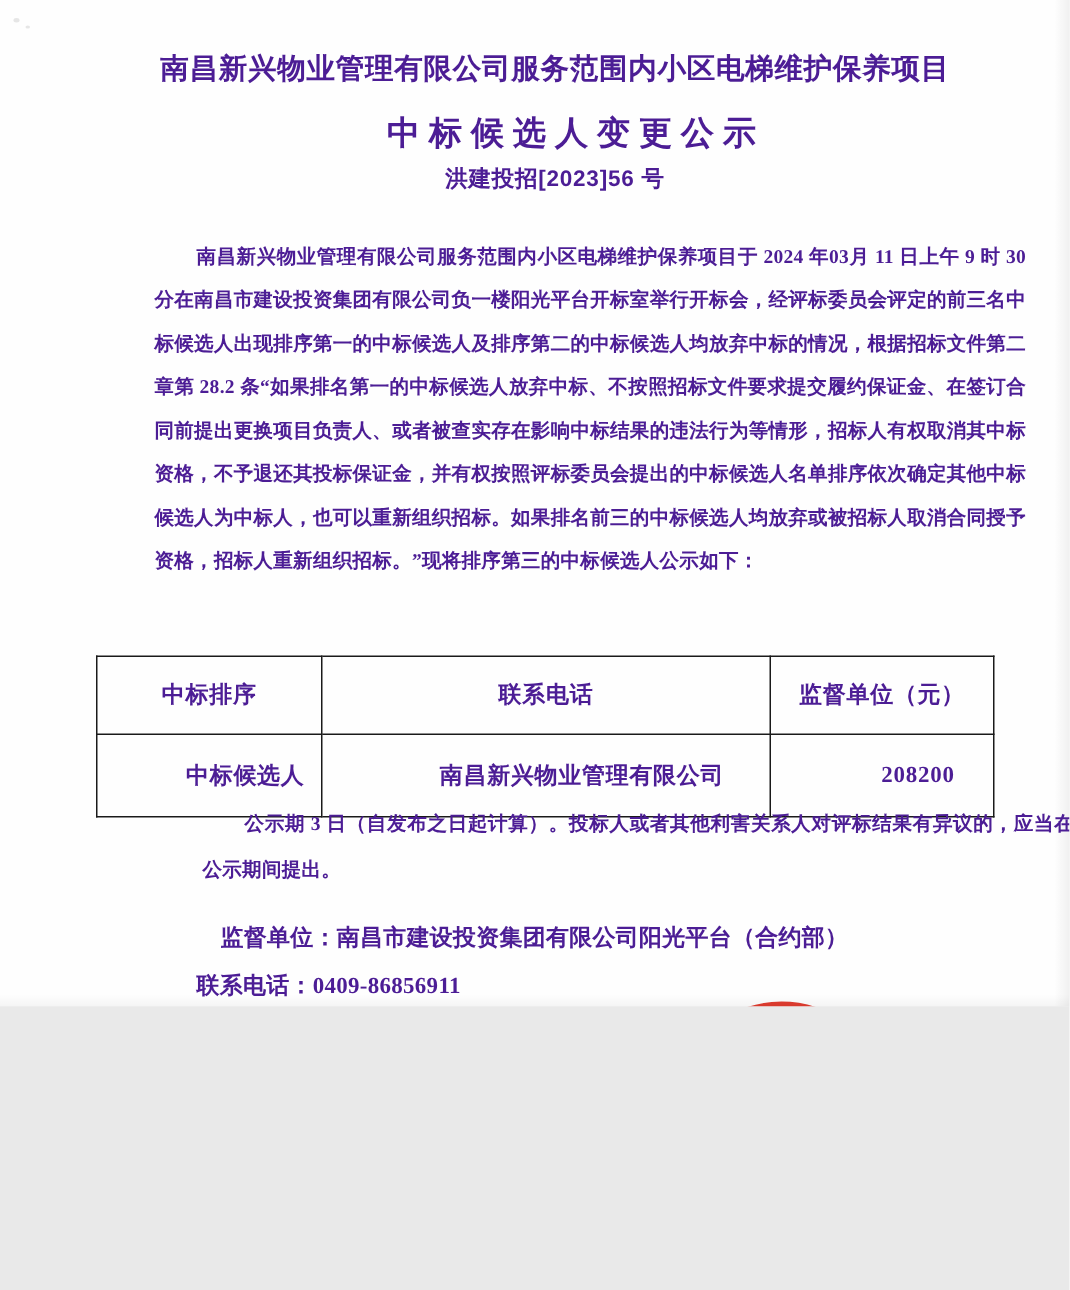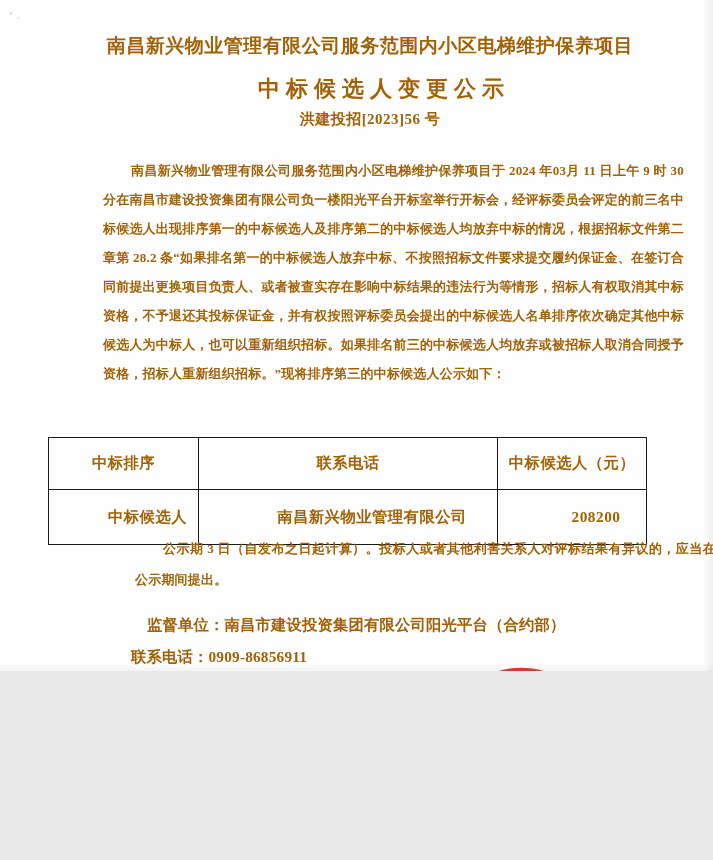--- a/index.html
+++ b/index.html
@@ -1,19 +1,19 @@
 <!DOCTYPE html>
 <html style="--seal-color: #df2b1d;"><head>
 <meta charset="utf-8">
 <style>
   html,body { margin:0; padding:0; }
   body { background:#e9e9e9; font-family:"Liberation Serif","DejaVu Serif",serif; }
   .page {
     position:relative; width:713px; height:671px; margin:0 auto;
-    background:#fefefe; overflow:hidden; color:#a16207;
+    background:#fefefe; overflow:hidden; color:#4c1d95;
   }
   
   .page::before{
     content:""; position:absolute; top:0; right:0; width:10px; height:100%;
     background:linear-gradient(to right, rgba(0,0,0,0), rgba(0,0,0,0.055));
     pointer-events:none;
   }
   .page::after{
     content:""; position:absolute; left:0; bottom:0; width:100%; height:8px;
     background:linear-gradient(to bottom, rgba(0,0,0,0), rgba(0,0,0,0.04));
@@ -26,37 +26,37 @@
     text-align:center; font-size:19px; font-weight:700; letter-spacing:0.5px;
   }
   .doc-subtitle{
     position:absolute; top:74px; left:30px; width:680px;
     text-align:center; font-size:22px; font-weight:700; letter-spacing:6px;
     transform:translateX(14px);
   }
   .doc-number{
     position:absolute; top:110px; left:30px; width:680px;
     text-align:center; font-size:15px; font-weight:700;
-    font-family:Liberation Serif, serif; letter-spacing:0.5px;
+    font-family:Liberation Sans, sans-serif; letter-spacing:0.5px;
   }
   .para{
     position:absolute; left:103px; width:581px;
     font-size:13px; font-weight:600; line-height:29px;
     text-align:justify; text-indent:28px; letter-spacing:0.2px;
   }
   .para-1{ top:143px; }
   .para-2{ top:520px; line-height:31px;margin-left:32px; }
   .info-line{
     position:absolute; left:131px; font-size:15.3px; font-weight:600; letter-spacing:0.2px;
   }
   .supervisor-line{ top:615px;margin-left:16px; }
   .phone-line{ top:647px; }
 
   .bid-table{
-    position:absolute; left:48px; top:437px; width:598px;
+    position:absolute; left:64px; top:437px; width:598px;
     border-collapse:collapse; table-layout:fixed;border-radius:24px;
   }
   .bid-table th, .bid-table td{
     border:1.6px solid #1a1a1a; text-align:center; vertical-align:middle;
     font-size:15.3px; padding:0; letter-spacing:0.5px;
   }
   .bid-table th{ height:51px; font-weight:700; }
   .bid-table td{ height:54px; font-weight:600;padding-left:48px; }
   .col-rank{ width:150px; } .col-name{ width:299px; } .col-price{ width:149px; }
 
@@ -98,36 +98,36 @@
   <table class="bid-table">
     <colgroup>
       <col class="col-rank">
         <col class="col-name">
         <col class="col-price">
     </colgroup>
     <thead>
       <tr>
         <th>中标排序</th>
         <th>联系电话</th>
-        <th>中标候选人（元）</th>
+        <th>监督单位（元）</th>
       </tr>
     </thead>
     <tbody>
       <tr>
         <td>中标候选人</td>
         <td>南昌新兴物业管理有限公司</td>
         <td>208200</td>
       </tr>
     </tbody>
   </table>
 
   <p class="para para-2">公示期 3 日（自发布之日起计算）。投标人或者其他利害关系人对评标结果有异议的，应当在公示期间提出。</p>
 
   <div class="info-line supervisor-line">监督单位：南昌市建设投资集团有限公司阳光平台（合约部）</div>
-  <div class="info-line phone-line">联系电话：0909-86856911</div>
+  <div class="info-line phone-line">联系电话：0409-86856911</div>
 
   <div class="sig-line"><span>招标人：</span><span>南昌新兴物业管理有限公司</span></div>
   <div class="sig-date">2024 年 4 月 8 日</div>
 
   <svg class="seal-svg" width="200" height="200" viewBox="0 0 200 200" aria-hidden="true">
     <defs>
       <path id="sealArc" d="M 52 122.4 A 53 53 0 1 1 148 122.4"></path>
       <path id="serialArc" d="M 54.1 132.1 A 56 56 0 0 0 145.9 132.1"></path>
     </defs>
     <circle class="seal-ring" cx="100" cy="100" r="71"></circle>

